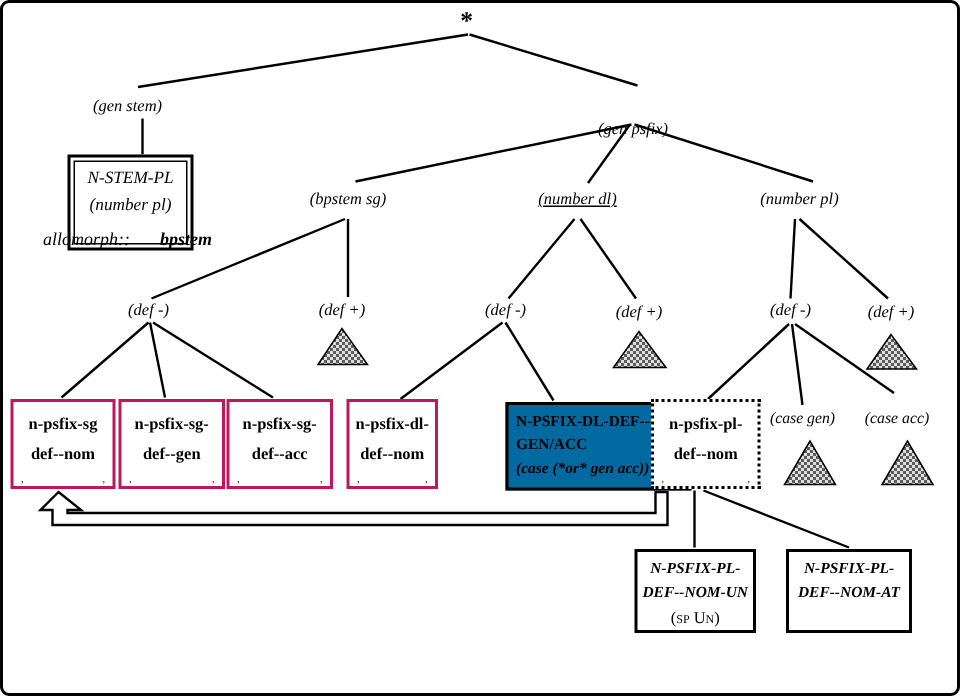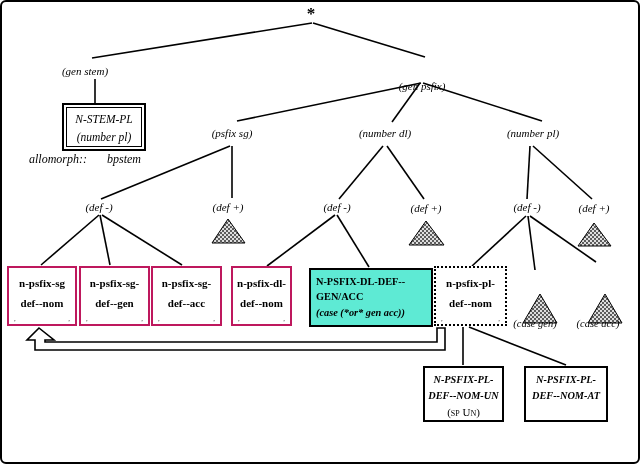--- a/index.html
+++ b/index.html
@@ -20,21 +20,21 @@
   svg.wires{position:absolute;left:0;top:0;width:636px;height:460px;}
   svg.wires line{stroke:var(--line);stroke-width:1.6;}
   .lbl{
     position:absolute;
     transform:translateX(-50%);
     font-style:italic;
     font-size:11px;
     white-space:nowrap;
     color:#000;
   }
-  .lbl.small{font-size:10.5px;margin-top:44px;}
+  .lbl.small{font-size:10.5px;}
   .root-star{
     position:absolute;
     transform:translateX(-50%);
     font-size:17px;font-weight:bold;line-height:1;
   }
   .nbox{
     position:absolute;
     box-sizing:border-box;
     border:2px solid #be185d;
     background:#fff;
@@ -66,31 +66,32 @@
     font-style:italic;
     font-size:11.5px;
     line-height:1.55;
     padding-top:3px;
   }
   .caption{
     position:absolute;
     transform:translateX(-50%);
     font-style:italic;font-size:12px;white-space:nowrap;
   }
-  .caption b{font-weight:normal;padding-left:20px;}
+  .caption b{font-weight:bold;padding-left:20px;}
   .gbox{
     position:absolute;
     box-sizing:border-box;
     border:2px solid #000;
-    background:#5eead4;
+    background:#0369a1;
     text-align:left;
     font-weight:bold;
     font-size:10.3px;
     line-height:1.5;
     padding:4px 2px 0 5px;
+    margin-left:28px;
   }
   .gbox .it{font-style:italic;}
   .bbox{
     position:absolute;
     box-sizing:border-box;
     border:2px solid #000;
     background:#fff;
     text-align:center;
     font-weight:bold;
     font-style:italic;
@@ -152,30 +153,30 @@
     </g>
 
     <path d="M37,326 L52,338 L43,338 L43,340 L435,340 L435,326 L443,326 L443,348 L33,348 L33,338 L25,338 Z" fill="#ffffff" stroke="#000" stroke-width="1.6" stroke-linejoin="miter"></path>
   </svg>
 
   <div class="root-star" style="left:309px;top:3px;">*</div>
 
   <div class="lbl" style="left:83px;top:63px;">(gen stem)</div>
   <div class="lbl" style="left:420px;top:62px;margin-top:16px;">(gen psfix)</div>
 
-  <div class="stem-outer" style="left:60px;top:101px;width:84px;height:48px;">
+  <div class="stem-outer" style="left:43px;top:101px;width:84px;height:64px;">
     <div class="stem-inner">
       <div>N-STEM-PL</div>
       <div>(number pl)</div>
     </div>
   </div>
   <div class="caption" style="left:83px;top:150px;"><span>allomorph::</span><b>bpstem</b></div>
 
-  <div class="lbl" style="left:230px;top:125px;">(psfix sg)</div>
-  <div class="lbl" style="left:383px;top:125px;">(number dl)</div>
+  <div class="lbl" style="left:230px;top:125px;">(bpstem sg)</div>
+  <div class="lbl" style="left:383px;top:125px;text-decoration:underline;">(number dl)</div>
   <div class="lbl" style="left:531px;top:125px;">(number pl)</div>
 
   <div class="lbl" style="left:97px;top:199px;">(def -)</div>
   <div class="lbl" style="left:226px;top:199px;">(def +)</div>
   <div class="lbl" style="left:335px;top:199px;">(def -)</div>
   <div class="lbl" style="left:424px;top:200px;">(def +)</div>
   <div class="lbl" style="left:525px;top:199px;">(def -)</div>
   <div class="lbl" style="left:592px;top:200px;">(def +)</div>
 
   <div class="lbl small" style="left:533px;top:272px;">(case gen)</div>

